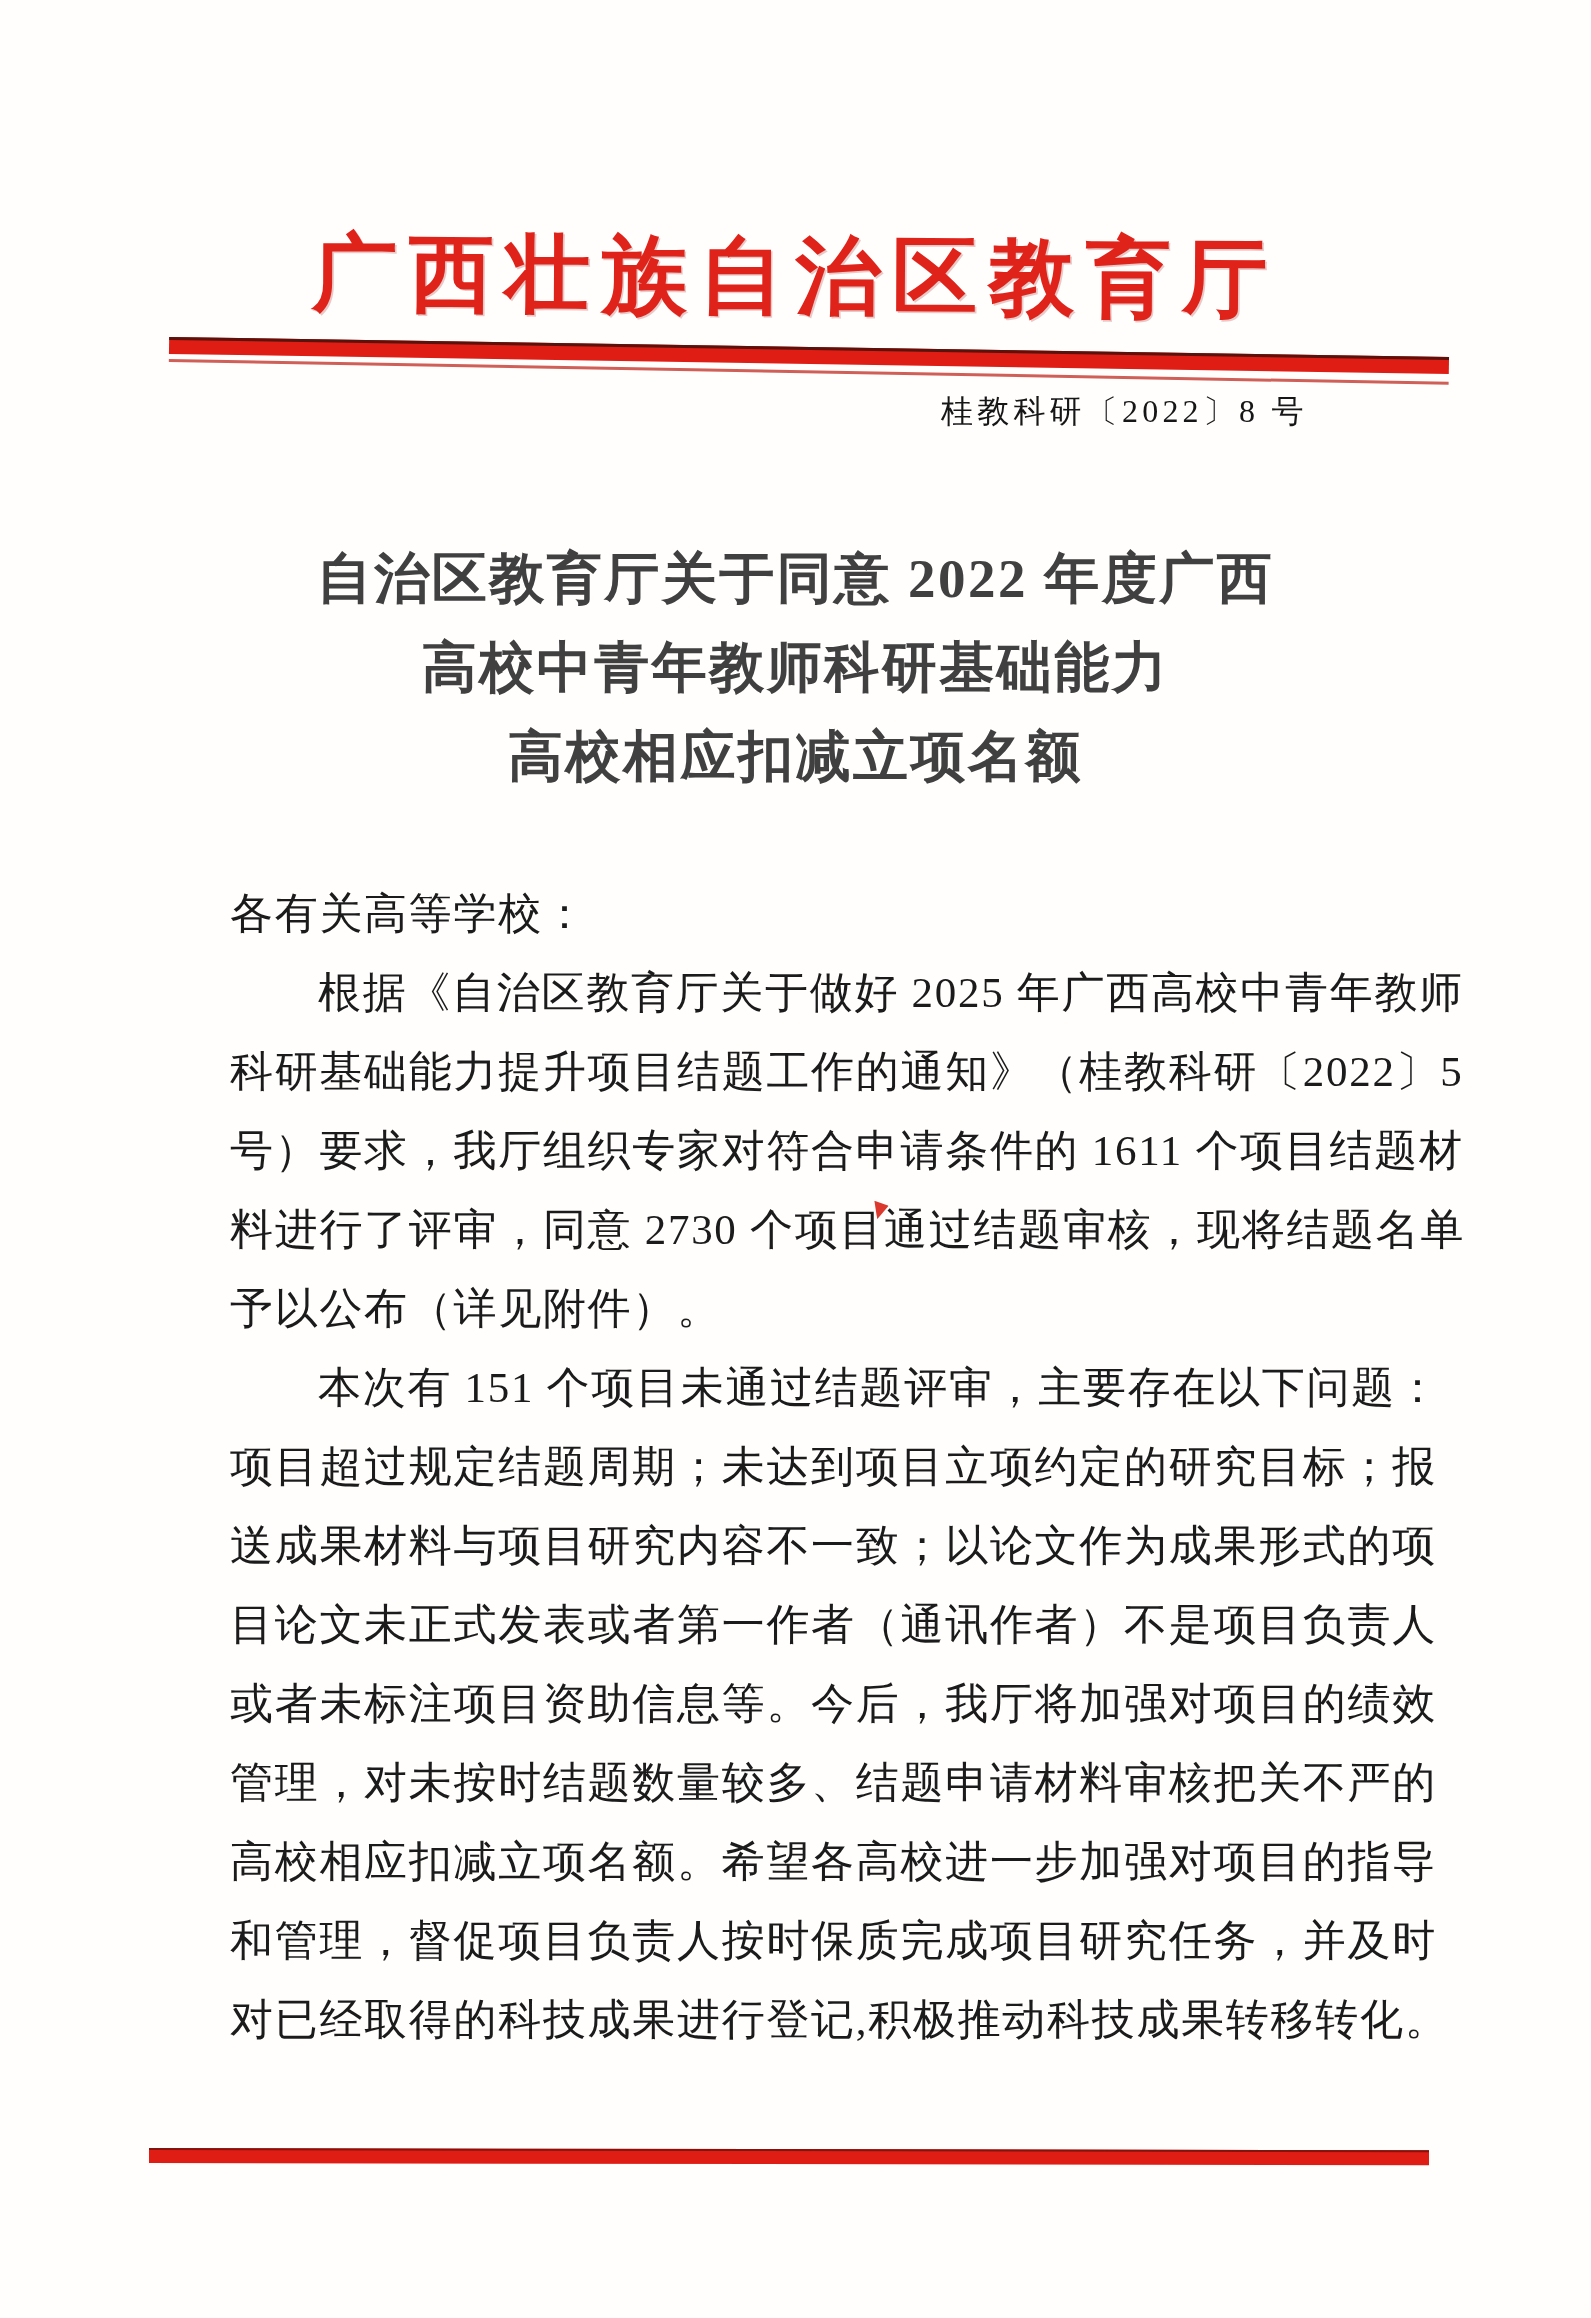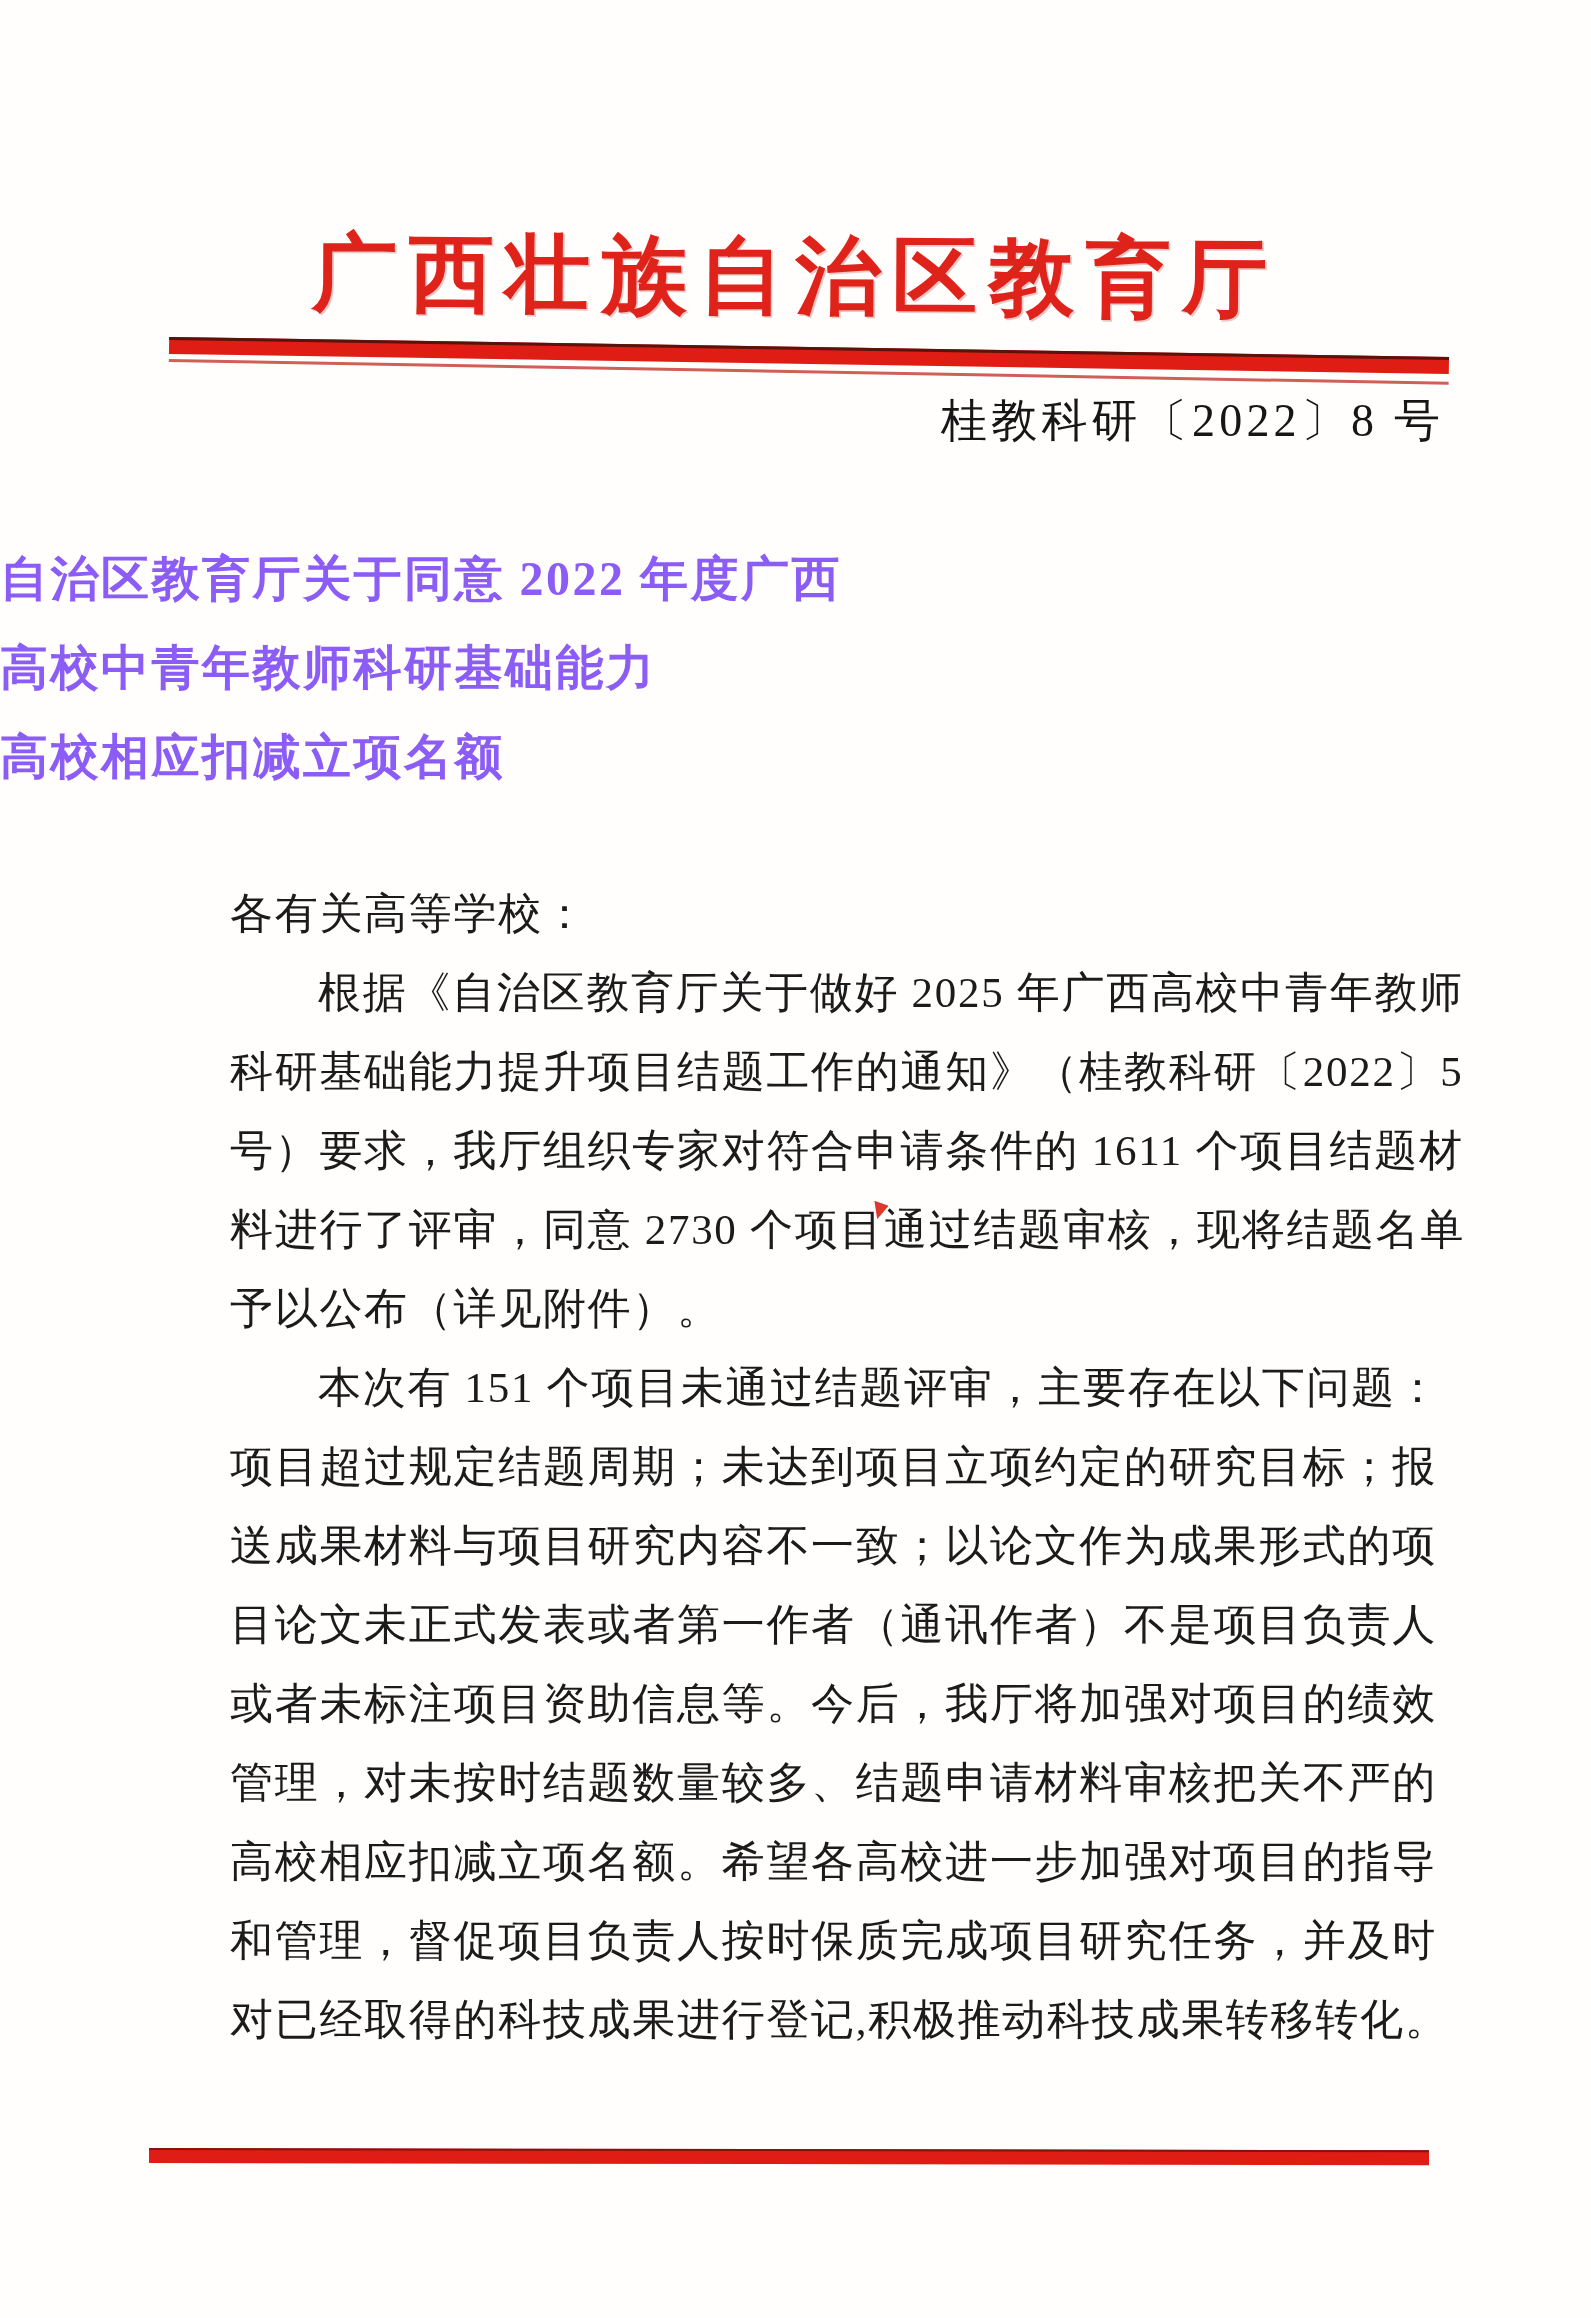--- a/index.html
+++ b/index.html
@@ -53,37 +53,37 @@
     background: #cf5f57;
     transform: rotate(0.12deg);
     transform-origin: 0 50%;
   }
 
   
   .doc-number {
     position: absolute;
     top: 390px;
     left: 941px;
-    font-size: 46px;
+    font-size: 32px;
     letter-spacing: 4.2px;
     white-space: nowrap;
     color: #161616;
   }
 
   
   .title {
     position: absolute;
     top: 534px;
     left: 0;
     width: 100%;
-    text-align: left;
-    font-size: 48px;
+    text-align: center;
+    font-size: 55px;
     font-weight: 700;
     letter-spacing: 2.5px;
-    color: #8b5cf6;
+    color: #404040;
   }
   .title-line {
     height: 89px;
     line-height: 89px;
     white-space: nowrap;
   }
 
   
   .body-text {
     position: absolute;

